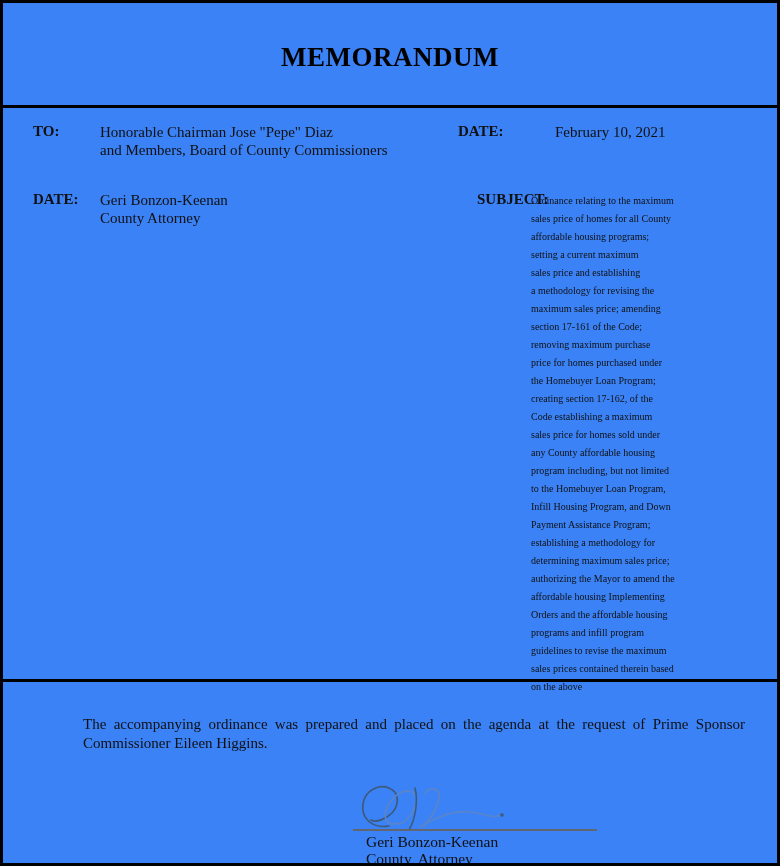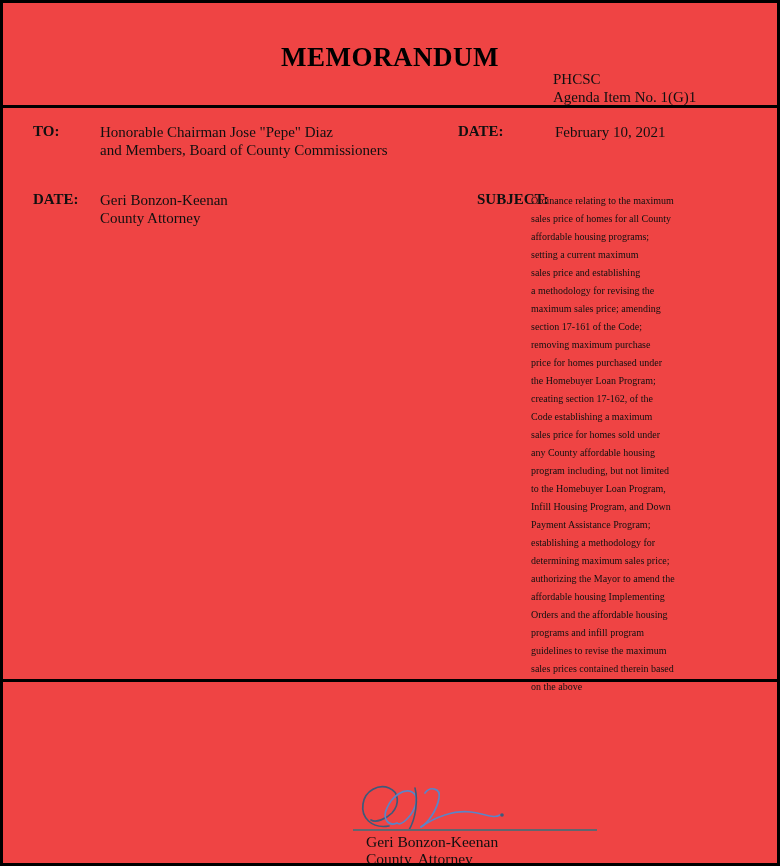--- a/index.html
+++ b/index.html
@@ -5,21 +5,21 @@
   * { margin:0; padding:0; box-sizing:border-box; }
   html,body { background:#ffffff; }
   body {
     font-family:"Liberation Serif","DejaVu Serif",serif;
     color:#101010;
     width:780px;
   }
   .page {
     position:relative;
     width:780px; height:866px;
-    background:#ef4444;
+    background:#3b82f6;
     border:3px solid #000000;
     overflow:hidden;
   }
   .abs { position:absolute; }
   .pre { white-space:pre-line; }
 
   .memo-title {
     left:0; right:0; top:39px;
     text-align:center;
     font-size:27px; font-weight:bold;
@@ -63,24 +63,20 @@
   .sig-name  { left:363px; top:830px; font-size:15.5px; }
   .sig-title { left:363px; top:847px; font-size:15.5px; word-spacing:3px; }
 </style>
 </head>
 <body>
 
 <div class="page">
 
   <h1 class="abs memo-title">MEMORANDUM</h1>
 
-  <div class="abs agenda-block">
-    <div>PHCSC</div>
-    <div>Agenda Item No. 1(G)1</div>
-  </div>
 
   <div class="rule rule-top"></div>
 
   <div class="abs meta-label to-label">TO:</div>
   <div class="abs meta-text pre to-value">Honorable Chairman Jose "Pepe" Diaz
 and Members, Board of County Commissioners</div>
 
   <div class="abs meta-label date-label">DATE:</div>
   <div class="abs meta-text date-value">February 10, 2021</div>
 
@@ -113,20 +109,21 @@
 authorizing the Mayor to amend the
 affordable housing Implementing
 Orders and the affordable housing
 programs and infill program
 guidelines to revise the maximum
 sales prices contained therein based
 on the above</div>
 
   <div class="rule rule-bottom"></div>
 
+  <p class="abs body-par">The accompanying ordinance was prepared and placed on the agenda at the request of Prime Sponsor Commissioner Eileen Higgins.</p>
 
   <svg class="abs signature-svg" width="160" height="50" viewBox="0 0 160 50" fill="none">
     <path d="M30,44 C12,47 2,35 4,22 C6,8 20,2 30,6 C40,10 41,22 33,31 C27,37 17,41 12,38" stroke="#3d5a7a" stroke-width="1.7" stroke-linecap="round"></path>
     <path d="M38,41 C29,45 23,36 28,26 C33,14 45,6 53,10 C61,14 57,28 48,37 C44,41 40,43 38,41" stroke="#5b85c8" stroke-width="1.7" stroke-linecap="round"></path>
     <path d="M56,6 C59,18 57,36 50,48" stroke="#3d5a7a" stroke-width="1.6" stroke-linecap="round"></path>
     <path d="M66,11 C71,4 82,6 80,16 C78,28 69,41 62,45" stroke="#5b85c8" stroke-width="1.7" stroke-linecap="round"></path>
     <path d="M62,45 C76,35 95,28 112,30 C127,32 135,37 141,33" stroke="#5b85c8" stroke-width="1.6" stroke-linecap="round"></path>
     <circle cx="143" cy="33" r="1.8" fill="#3d5a7a"></circle>
   </svg>
 

